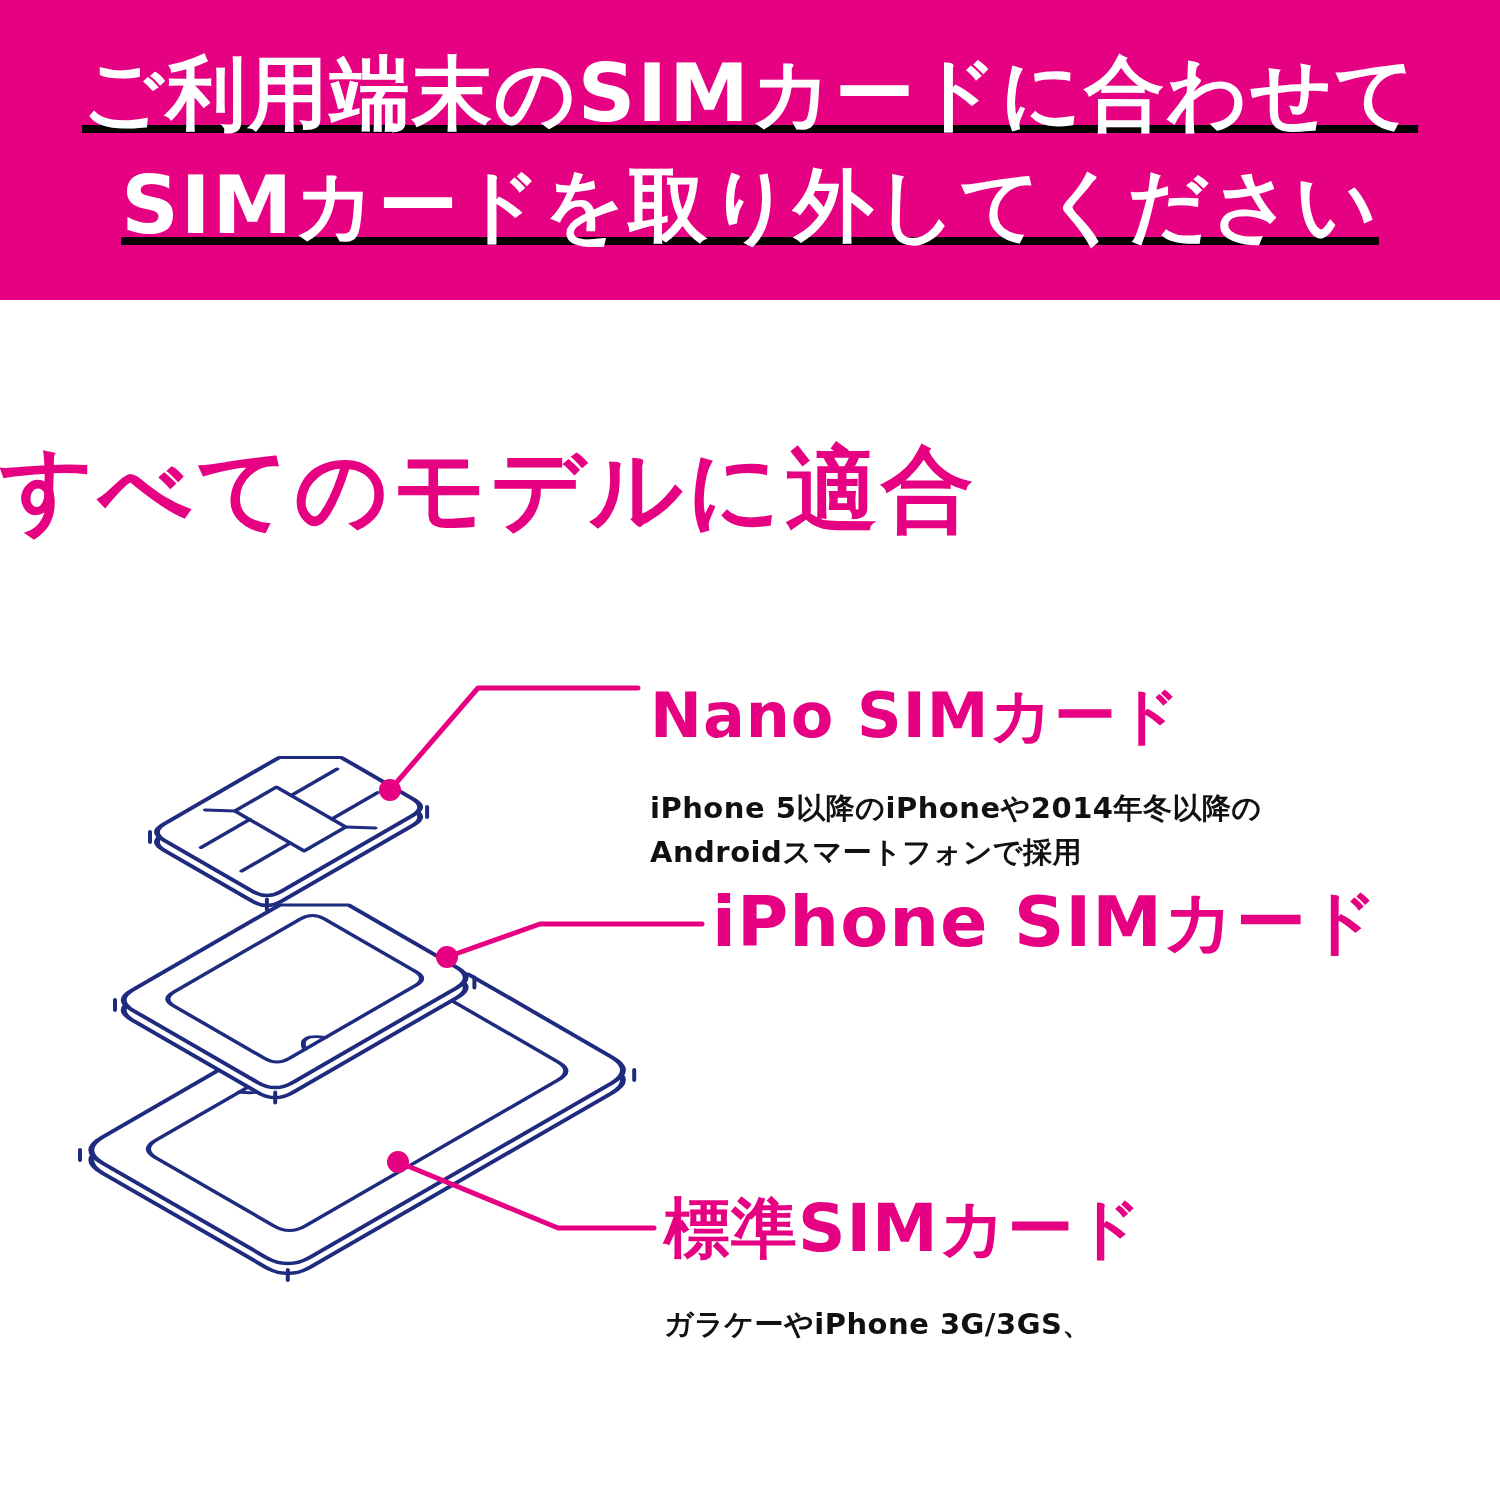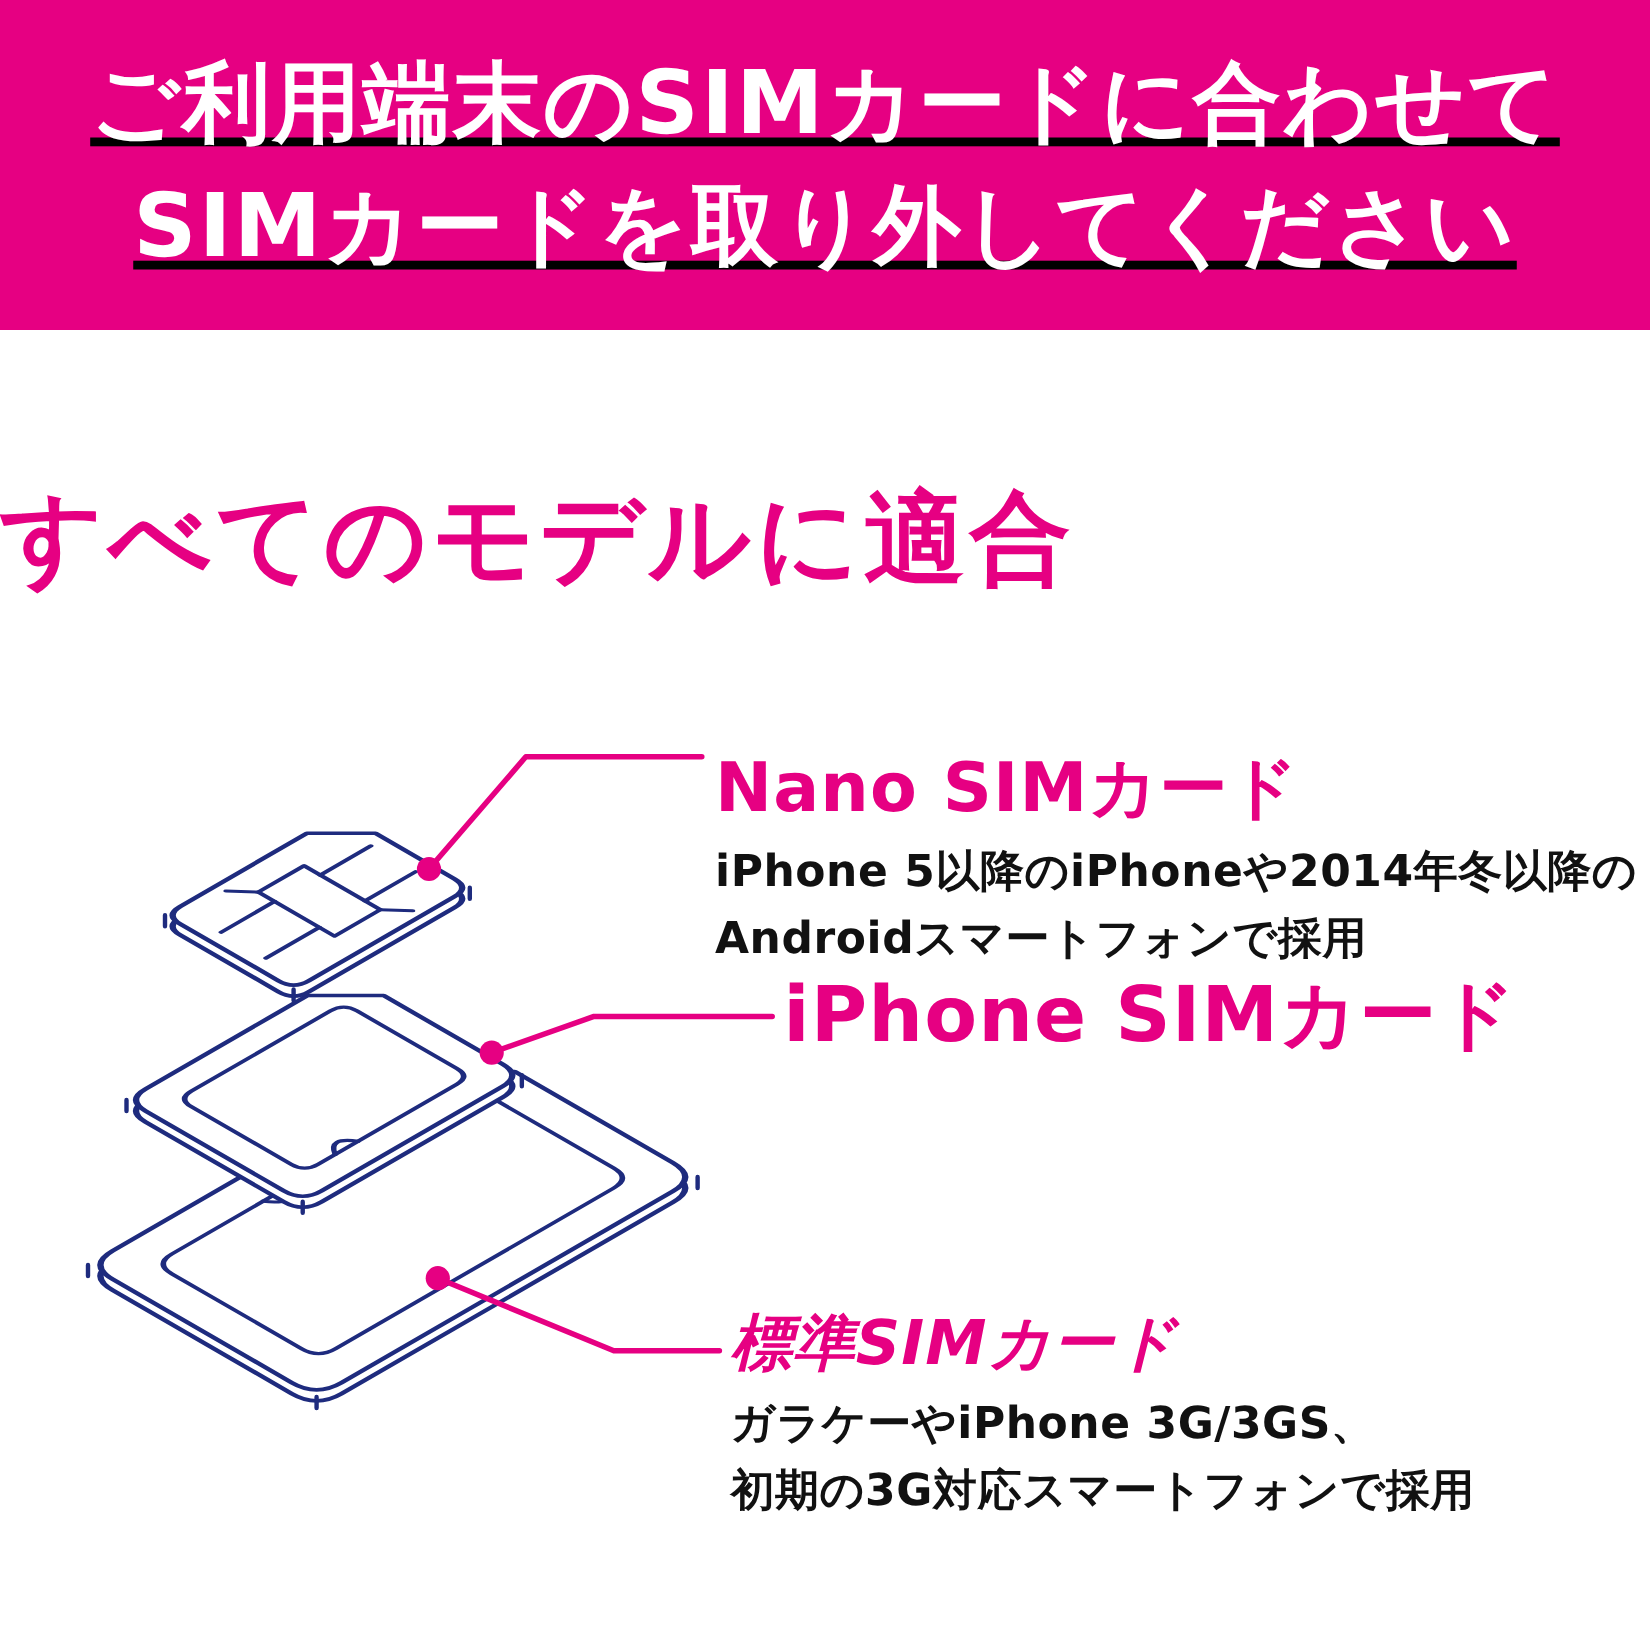--- a/index.html
+++ b/index.html
@@ -91,31 +91,31 @@
   
   .sec { position: absolute; white-space: nowrap; }
   .sec h2 {
     color: var(--accent, #E60082);
     font-weight: 800;
     letter-spacing: 1px;
   }
   .sec .body {
     color: var(--text, #111111);
     font-weight: 700;
-    font-size: 40px;
+    font-size: 29px;
     line-height: 1.52;
-    margin-top: 4px;
+    margin-top: 28px;
     letter-spacing: 0.5px;
   }
   .sec-nano { left: 650px; top: 642px; }
   .sec-nano h2 { font-size: 62px; margin-top: 32px; }
   .sec-micro { left: 712px; top: 876px; }
   .sec-micro h2 { font-size: 70px; }
   .sec-standard { left: 664px; top: 1184px; }
-  .sec-standard h2 { font-size: 56px; font-style: italic; }
+  .sec-standard h2 { font-size: 66px; }
 </style>
 </head>
 <body>
 
 <div class="page">
 
   <header class="banner">
     <div class="banner-line">ご利用端末のSIMカードに合わせて</div>
     <div class="banner-line">SIMカードを取り外してください</div>
   </header>
@@ -188,17 +188,16 @@
   </section>
 
   <section class="sec sec-micro">
     <h2>iPhone SIMカード</h2>
   </section>
 
   <section class="sec sec-standard">
     <h2>標準SIMカード</h2>
     <div class="body">
       <div>ガラケーやiPhone 3G/3GS、</div>
-      <div>初期の3G対応スマートフォンで採用</div>
     </div>
   </section>
 
 </div>
 
 </body></html>

